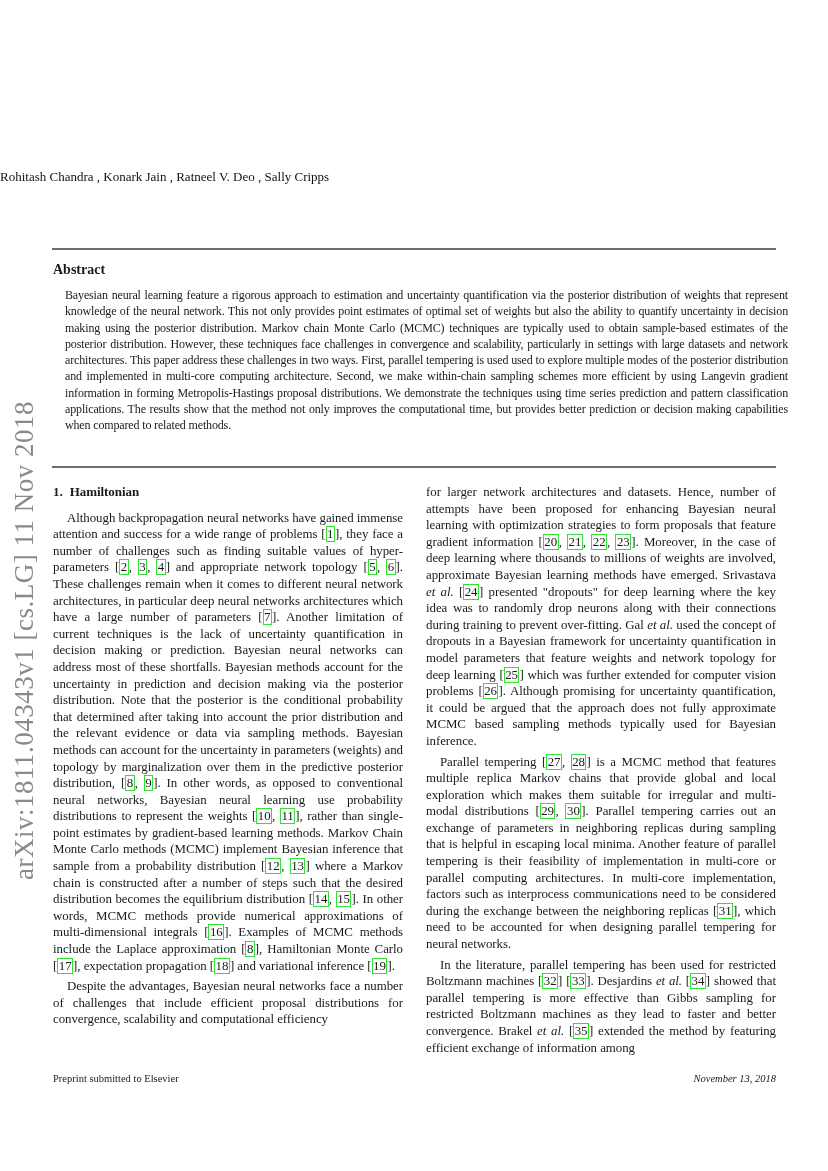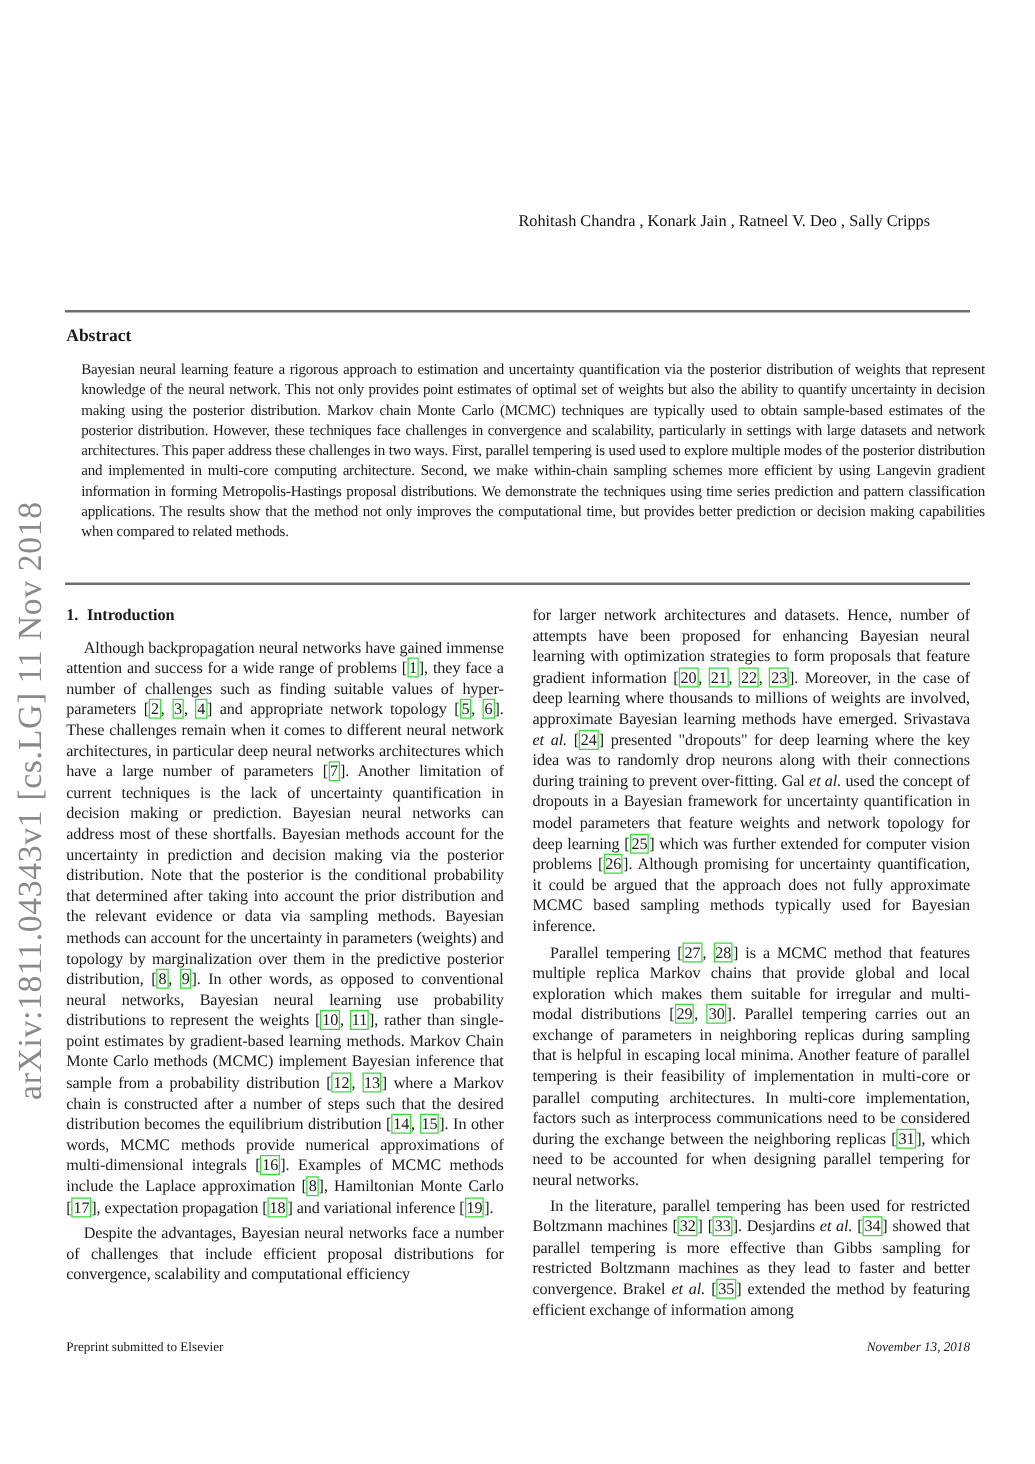--- a/index.html
+++ b/index.html
@@ -11,21 +11,21 @@
     position: absolute; left: 4px; top: 355px; width: 40px; height: 570px;
     display: flex; align-items: center; justify-content: center;
   }
   .arxiv-stamp span {
     display: block; transform: rotate(-90deg); white-space: nowrap;
     font-size: 27px; color: #8a8a8a; letter-spacing: 0.5px;
   }
 
   .title { position: absolute; left: 0; top: 121px; width: 828px; text-align: center;
            font-size: 19.5px; color: #111; }
-  .authors { position: absolute; left: 0; top: 169px; width: 744px; text-align: right;
+  .authors { position: absolute; left: 0; top: 169px; width: 744px; text-align: left;
              font-size: 13px; color: #111; }
 
   .rule { position: absolute; left: 52px; width: 724px; height: 1.5px; background: #6d6d6d; }
   .rule.top { top: 248px; }
   .rule.bottom { top: 466px; }
 
   .abstract-heading { position: absolute; left: 53px; top: 262px; font-size: 14px; font-weight: bold; }
   .abstract-body { position: absolute; left: 53px; top: 287px; width: 723px;
                    font-size: 12px; line-height: 16.3px; text-align: justify; letter-spacing: -0.15px; margin-left: 12px; }
 
@@ -56,21 +56,21 @@
 
   <div class="authors">Rohitash Chandra , Konark Jain , Ratneel V. Deo , Sally Cripps</div>
 
   <div class="rule top"></div>
   <div class="abstract-heading">Abstract</div>
   <div class="abstract-body">Bayesian neural learning feature a rigorous approach to estimation and uncertainty quantification via the posterior distribution of weights that represent knowledge of the neural network. This not only provides point estimates of optimal set of weights but also the ability to quantify uncertainty in decision making using the posterior distribution. Markov chain Monte Carlo (MCMC) techniques are typically used to obtain sample-based estimates of the posterior distribution. However, these techniques face challenges in convergence and scalability, particularly in settings with large datasets and network architectures. This paper address these challenges in two ways. First, parallel tempering is used used to explore multiple modes of the posterior distribution and implemented in multi-core computing architecture. Second, we make within-chain sampling schemes more efficient by using Langevin gradient information in forming Metropolis-Hastings proposal distributions. We demonstrate the techniques using time series prediction and pattern classification applications. The results show that the method not only improves the computational time, but provides better prediction or decision making capabilities when compared to related methods.</div>
   <div class="rule bottom"></div>
 
   <div class="col left">
     <div class="section-heading">
-      <span class="num">1.</span><span>Introduction</span>
+      <span class="num">1.</span><span>Hamiltonian</span>
     </div>
     <div>
         <p><span>Although backpropagation neural networks have gained immense attention and success for a wide range of problems [</span><a class="cite" style="border-color: rgb(51, 224, 51);">1</a><span>], they face a number of challenges such as finding suitable values of hyper-parameters [</span><a class="cite" style="border-color: rgb(51, 224, 51);">2</a><span>, </span><a class="cite" style="border-color: rgb(51, 224, 51);">3</a><span>, </span><a class="cite" style="border-color: rgb(51, 224, 51);">4</a><span>] and appropriate network topology [</span><a class="cite" style="border-color: rgb(51, 224, 51);">5</a><span>, </span><a class="cite" style="border-color: rgb(51, 224, 51);">6</a><span>]. These challenges remain when it comes to different neural network architectures, in particular deep neural networks architectures which have a large number of parameters [</span><a class="cite" style="border-color: rgb(51, 224, 51);">7</a><span>]. Another limitation of current techniques is the lack of uncertainty quantification in decision making or prediction. Bayesian neural networks can address most of these shortfalls.  Bayesian methods account for the uncertainty in prediction and decision making via the posterior distribution.  Note that the posterior is the conditional probability that determined after taking into account the prior distribution and the relevant evidence or data via sampling methods.  Bayesian methods can account for the uncertainty in parameters (weights) and topology by marginalization over them in the predictive posterior distribution, [</span><a class="cite" style="border-color: rgb(51, 224, 51);">8</a><span>, </span><a class="cite" style="border-color: rgb(51, 224, 51);">9</a><span>]. In other words, as opposed to conventional neural networks, Bayesian neural learning use probability distributions to represent the weights [</span><a class="cite" style="border-color: rgb(51, 224, 51);">10</a><span>, </span><a class="cite" style="border-color: rgb(51, 224, 51);">11</a><span>], rather than single-point estimates by gradient-based learning methods.  Markov Chain Monte Carlo methods (MCMC) implement Bayesian inference that sample from a probability distribution [</span><a class="cite" style="border-color: rgb(51, 224, 51);">12</a><span>, </span><a class="cite" style="border-color: rgb(51, 224, 51);">13</a><span>] where a Markov chain is constructed after a number of steps such that the desired distribution becomes the equilibrium distribution [</span><a class="cite" style="border-color: rgb(51, 224, 51);">14</a><span>, </span><a class="cite" style="border-color: rgb(51, 224, 51);">15</a><span>]. In other words, MCMC methods provide numerical approximations of multi-dimensional integrals [</span><a class="cite" style="border-color: rgb(51, 224, 51);">16</a><span>].  Examples of MCMC methods include the Laplace approximation [</span><a class="cite" style="border-color: rgb(51, 224, 51);">8</a><span>], Hamiltonian Monte Carlo [</span><a class="cite" style="border-color: rgb(51, 224, 51);">17</a><span>], expectation propagation [</span><a class="cite" style="border-color: rgb(51, 224, 51);">18</a><span>] and variational inference [</span><a class="cite" style="border-color: rgb(51, 224, 51);">19</a><span>].</span></p>
         <p><span>Despite the advantages, Bayesian neural networks face a number of challenges that include efficient proposal distributions for convergence, scalability and computational efficiency</span></p>
       </div>
   </div>
 
   <div class="col right">
     <div>
         <p class="no-indent"><span>for larger network architectures and datasets.  Hence, number of attempts have been proposed for enhancing Bayesian neural learning with optimization strategies to form proposals that feature gradient information [</span><a class="cite" style="border-color: rgb(51, 224, 51);">20</a><span>, </span><a class="cite" style="border-color: rgb(51, 224, 51);">21</a><span>, </span><a class="cite" style="border-color: rgb(51, 224, 51);">22</a><span>, </span><a class="cite" style="border-color: rgb(51, 224, 51);">23</a><span>]. Moreover, in the case of deep learning where thousands to millions of weights are involved, approximate Bayesian learning methods have emerged. Srivastava </span><span class="etal">et al.</span><span>  [</span><a class="cite" style="border-color: rgb(51, 224, 51);">24</a><span>] presented "dropouts" for deep learning where the key idea was to randomly drop neurons along with their connections during training to prevent over-fitting.  Gal </span><span class="etal">et al.</span><span>  used the concept of dropouts in a Bayesian framework for uncertainty quantification in model parameters that feature weights and network topology for deep learning [</span><a class="cite" style="border-color: rgb(51, 224, 51);">25</a><span>] which was further extended for computer vision problems [</span><a class="cite" style="border-color: rgb(51, 224, 51);">26</a><span>].  Although promising for uncertainty quantification, it could be argued that the approach does not fully approximate MCMC based sampling methods typically used for Bayesian inference.</span></p>

